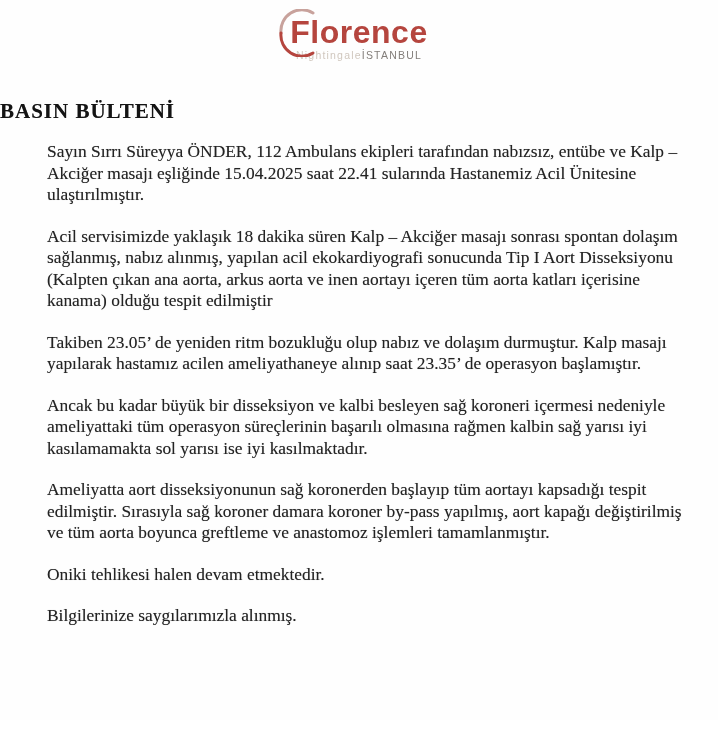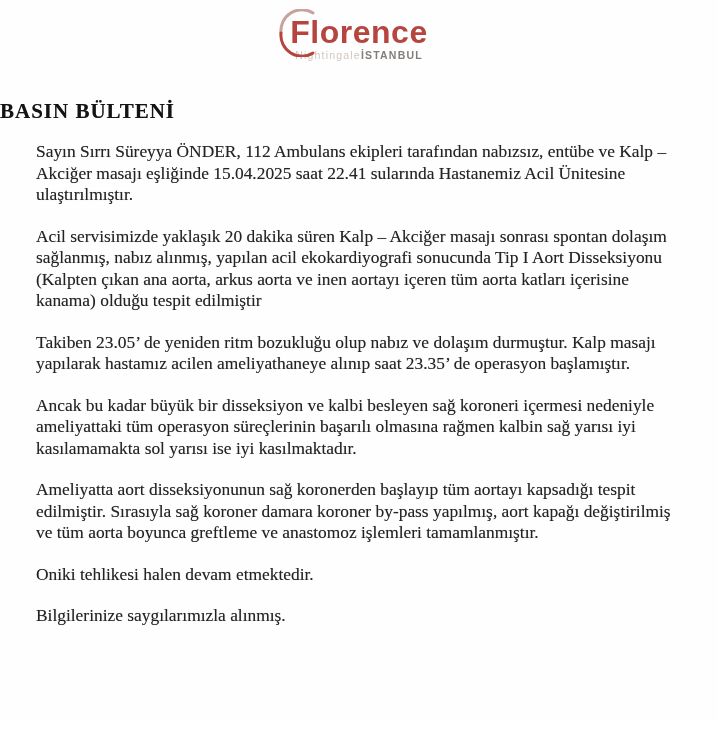--- a/index.html
+++ b/index.html
@@ -39,39 +39,39 @@
   }
   .subbrand {
     margin-top: -1px;
     font-family: "Liberation Sans", sans-serif;
     font-size: 10.5px;
     letter-spacing: 1.2px;
     line-height: 13px;
     white-space: nowrap;
   }
   .subbrand .light { font-weight: 500; }
-  .subbrand .dark  { font-weight: bold; }
+  .subbrand .dark  { font-weight: normal; }
   .doc-title {
     margin-top: 36px;
     text-align: left;
     font-weight: bold;
     font-size: 21px;
     letter-spacing: 1px;
     color: #141414;
     text-shadow: 0 0 0.6px rgba(0,0,0,0.45);
   }
   .content {
     margin: 17px 36px 0 32px;
     width: 650px;
     font-size: 17.4px;
     line-height: 21.5px;
     color: #232323;
     text-shadow: 0 0 0.7px rgba(40,40,40,0.4);
   }
-  .content p { margin: 0 0 20px 4px; }
+  .content p { margin: 0 0 20px 15px; }
 </style>
 </head>
 <body>
 
 <div class="page">
 
   <div class="logo-wrap">
     <div class="logo-inner">
       <span class="brand" style="color: rgb(181, 69, 62);">
         <svg class="brand-arc" viewBox="0 0 46 48" aria-hidden="true">
@@ -82,21 +82,21 @@
       <div class="subbrand">
         <span class="light" style="color: rgb(208, 199, 190);">Nightingale</span><span class="dark" style="color: rgb(131, 126, 122);">İSTANBUL</span>
       </div>
     </div>
   </div>
 
   <div class="doc-title">BASIN BÜLTENİ</div>
 
   <div class="content">
     <p>Sayın Sırrı Süreyya ÖNDER, 112 Ambulans ekipleri tarafından nabızsız, entübe ve Kalp – Akciğer masajı eşliğinde 15.04.2025 saat 22.41 sularında Hastanemiz Acil Ünitesine ulaştırılmıştır.</p>
-    <p>Acil servisimizde yaklaşık 20 dakika süren Kalp – Akciğer masajı sonrası spontan dolaşım sağlanmış, nabız alınmış, yapılan acil ekokardiyografi sonucunda Tip I Aort Disseksiyonu (Kalpten çıkan ana aorta, arkus aorta ve inen aortayı içeren tüm aorta katları içerisine kanama) olduğu tespit edilmiştir</p>
+    <p>Acil servisimizde yaklaşık 18 dakika süren Kalp – Akciğer masajı sonrası spontan dolaşım sağlanmış, nabız alınmış, yapılan acil ekokardiyografi sonucunda Tip I Aort Disseksiyonu (Kalpten çıkan ana aorta, arkus aorta ve inen aortayı içeren tüm aorta katları içerisine kanama) olduğu tespit edilmiştir</p>
     <p>Takiben 23.05’ de yeniden ritm bozukluğu olup nabız ve dolaşım durmuştur. Kalp masajı yapılarak hastamız acilen ameliyathaneye alınıp saat 23.35’ de operasyon başlamıştır.</p>
     <p>Ancak bu kadar büyük bir disseksiyon ve kalbi besleyen sağ koroneri içermesi nedeniyle ameliyattaki tüm operasyon süreçlerinin başarılı olmasına rağmen kalbin sağ yarısı iyi kasılamamakta sol yarısı ise iyi kasılmaktadır.</p>
     <p>Ameliyatta aort disseksiyonunun sağ koronerden başlayıp tüm aortayı kapsadığı tespit edilmiştir. Sırasıyla sağ koroner damara koroner by-pass yapılmış, aort kapağı değiştirilmiş ve tüm aorta boyunca greftleme ve anastomoz işlemleri tamamlanmıştır.</p>
     <p>Oniki tehlikesi halen devam etmektedir.</p>
     <p>Bilgilerinize saygılarımızla alınmış.</p>
   </div>
 
 </div>
 
 </body></html>

